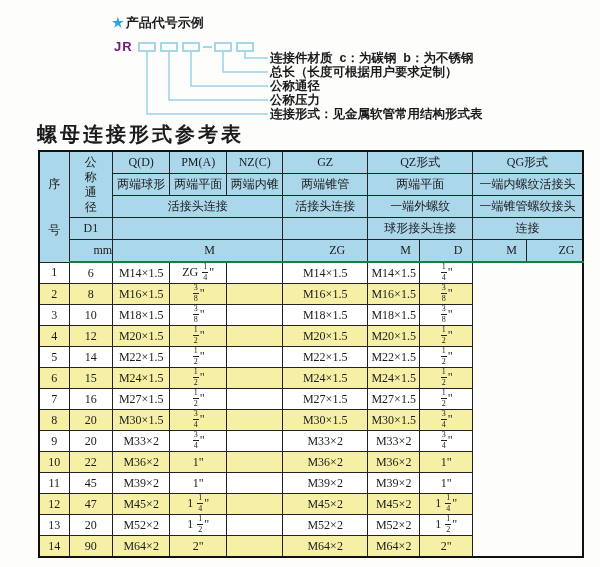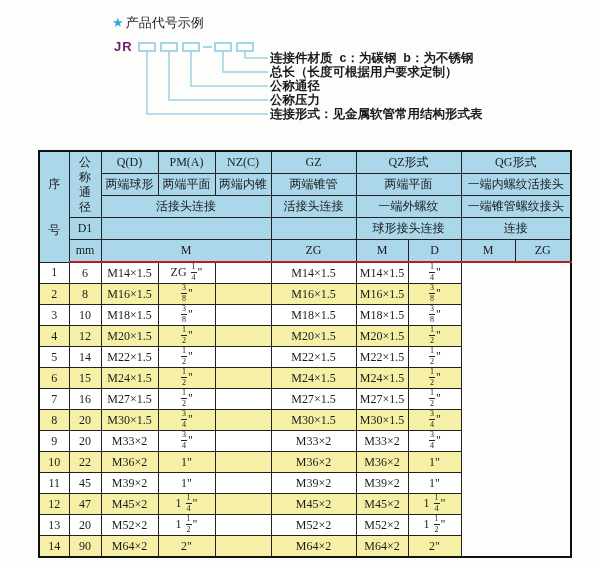--- a/index.html
+++ b/index.html
@@ -1,37 +1,37 @@
 <!DOCTYPE html>
 <html><head>
 <meta charset="utf-8">
 <style>
   html,body{margin:0;padding:0;background:#e9e9e9;}
   #page{position:relative;width:600px;height:567px;background:#fdfdfc;overflow:hidden;
         font-family:"Liberation Sans",sans-serif;color:#1b1b1b;}
 
   
   #diagram-svg{position:absolute;left:0;top:0;pointer-events:none;}
-  .diag-heading{position:absolute;left:112px;top:14px;font-size:13px;font-weight:normal;}
+  .diag-heading{position:absolute;left:112px;top:14px;font-size:13px;font-weight:bold;}
   .diag-heading .star{color:#2fa8dc;margin-right:2px;}
   .code-prefix{position:absolute;left:114px;top:39px;font-size:13px;font-weight:bold;color:#701a75;letter-spacing:1px;}
   .diag-label{position:absolute;left:270px;height:14px;line-height:14px;font-size:12.5px;font-weight:bold;white-space:pre;}
 
   
   .page-title{position:absolute;left:37px;top:121px;font-size:20px;font-weight:bold;
               font-family:"Liberation Serif",serif;letter-spacing:3px;}
 
   
   .ref-table{position:absolute;left:38px;top:150px;border-collapse:collapse;table-layout:fixed;
              font-family:"Liberation Serif",serif;}
   .ref-table th,.ref-table td{border:1px solid #222;text-align:center;vertical-align:middle;
              padding:0;font-weight:normal;font-size:12px;overflow:hidden;}
   .ref-table{border:2px solid #111;}
   .ref-table thead th{background:#abd7eb;height:21px;}
-  .ref-table thead tr:last-child th{border-bottom:2px solid #b91c1c;}
+  .ref-table thead tr:last-child th{border-bottom:2px solid #15803d;padding-left:24px;}
   .ref-table tbody td{height:20px;background:#ffffff;}
   .ref-table tbody tr.alt td{background:#f6f0a6;}
   .c-seq{white-space:pre-line;line-height:46px;font-size:12px;}
   .c-dn{white-space:pre-line;line-height:15px;font-size:11px;}
   .frac{display:inline-flex;flex-direction:column;vertical-align:middle;line-height:1;
         font-size:8px;text-align:center;margin:0 1px;position:relative;top:-1px;}
   .frac .nu{border-bottom:1px solid #222;padding:0 1px 1px;}
   .frac .de{padding-top:1px;}
 </style>
 </head>
@@ -61,20 +61,21 @@
     <span class="star">★</span><span>产品代号示例</span>
   </div>
   <div class="code-prefix">JR</div>
 
   <div class="diag-label" style="top:65px">总长（长度可根据用户要求定制）</div>
   <div class="diag-label" style="top:51px">连接件材质  c：为碳钢  b：为不锈钢</div>
   <div class="diag-label" style="top:79px">公称通径</div>
   <div class="diag-label" style="top:93px">公称压力</div>
   <div class="diag-label" style="top:107px">连接形式：见金属软管常用结构形式表</div>
 
+  <div class="page-title">螺母连接形式参考表</div>
 
   <table class="ref-table">
     <colgroup>
       <col style="width:30px">
         <col style="width:32px">
         <col style="width:57px">
         <col style="width:57px">
       <col style="width:56px">
         <col style="width:85px">
         <col style="width:52px">

